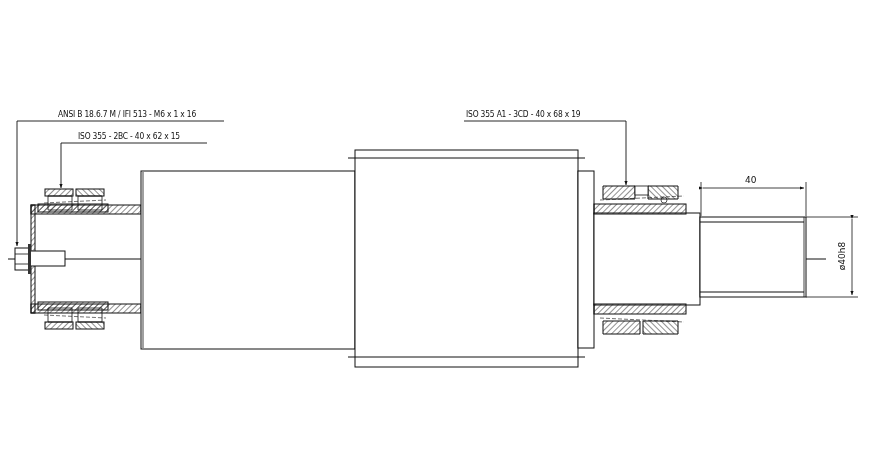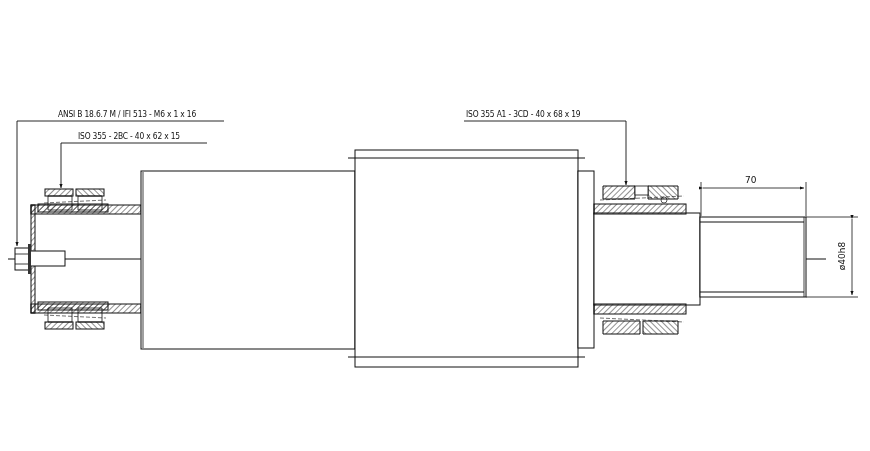--- a/index.html
+++ b/index.html
@@ -121,14 +121,14 @@
   </g>
   <g>
     <line x1="464" y1="121" x2="626" y2="121" stroke="#111" stroke-width="0.9"></line>
     <line x1="626" y1="121" x2="626" y2="185" stroke="#111" stroke-width="0.9" marker-end="url(#arrow)"></line>
   </g>
 </svg>
 
 <div class="lbl" style="left:58px; top:108px;">ANSI B 18.6.7 M / IFI 513 - M6 x 1 x 16</div>
 <div class="lbl" style="left:78px; top:130px;">ISO 355 - 2BC - 40 x 62 x 15</div>
 <div class="lbl" style="left:466px; top:108px;">ISO 355 A1 - 3CD - 40 x 68 x 19</div>
-<div class="dimtxt" style="left:745px; top:175px;">70</div>
+<div class="dimtxt" style="left:745px; top:175px;">40</div>
 <div class="dimtxt rot" style="left:822px; top:251px; width:40px; text-align:center;">ø40h8</div>
 
 </body></html>

